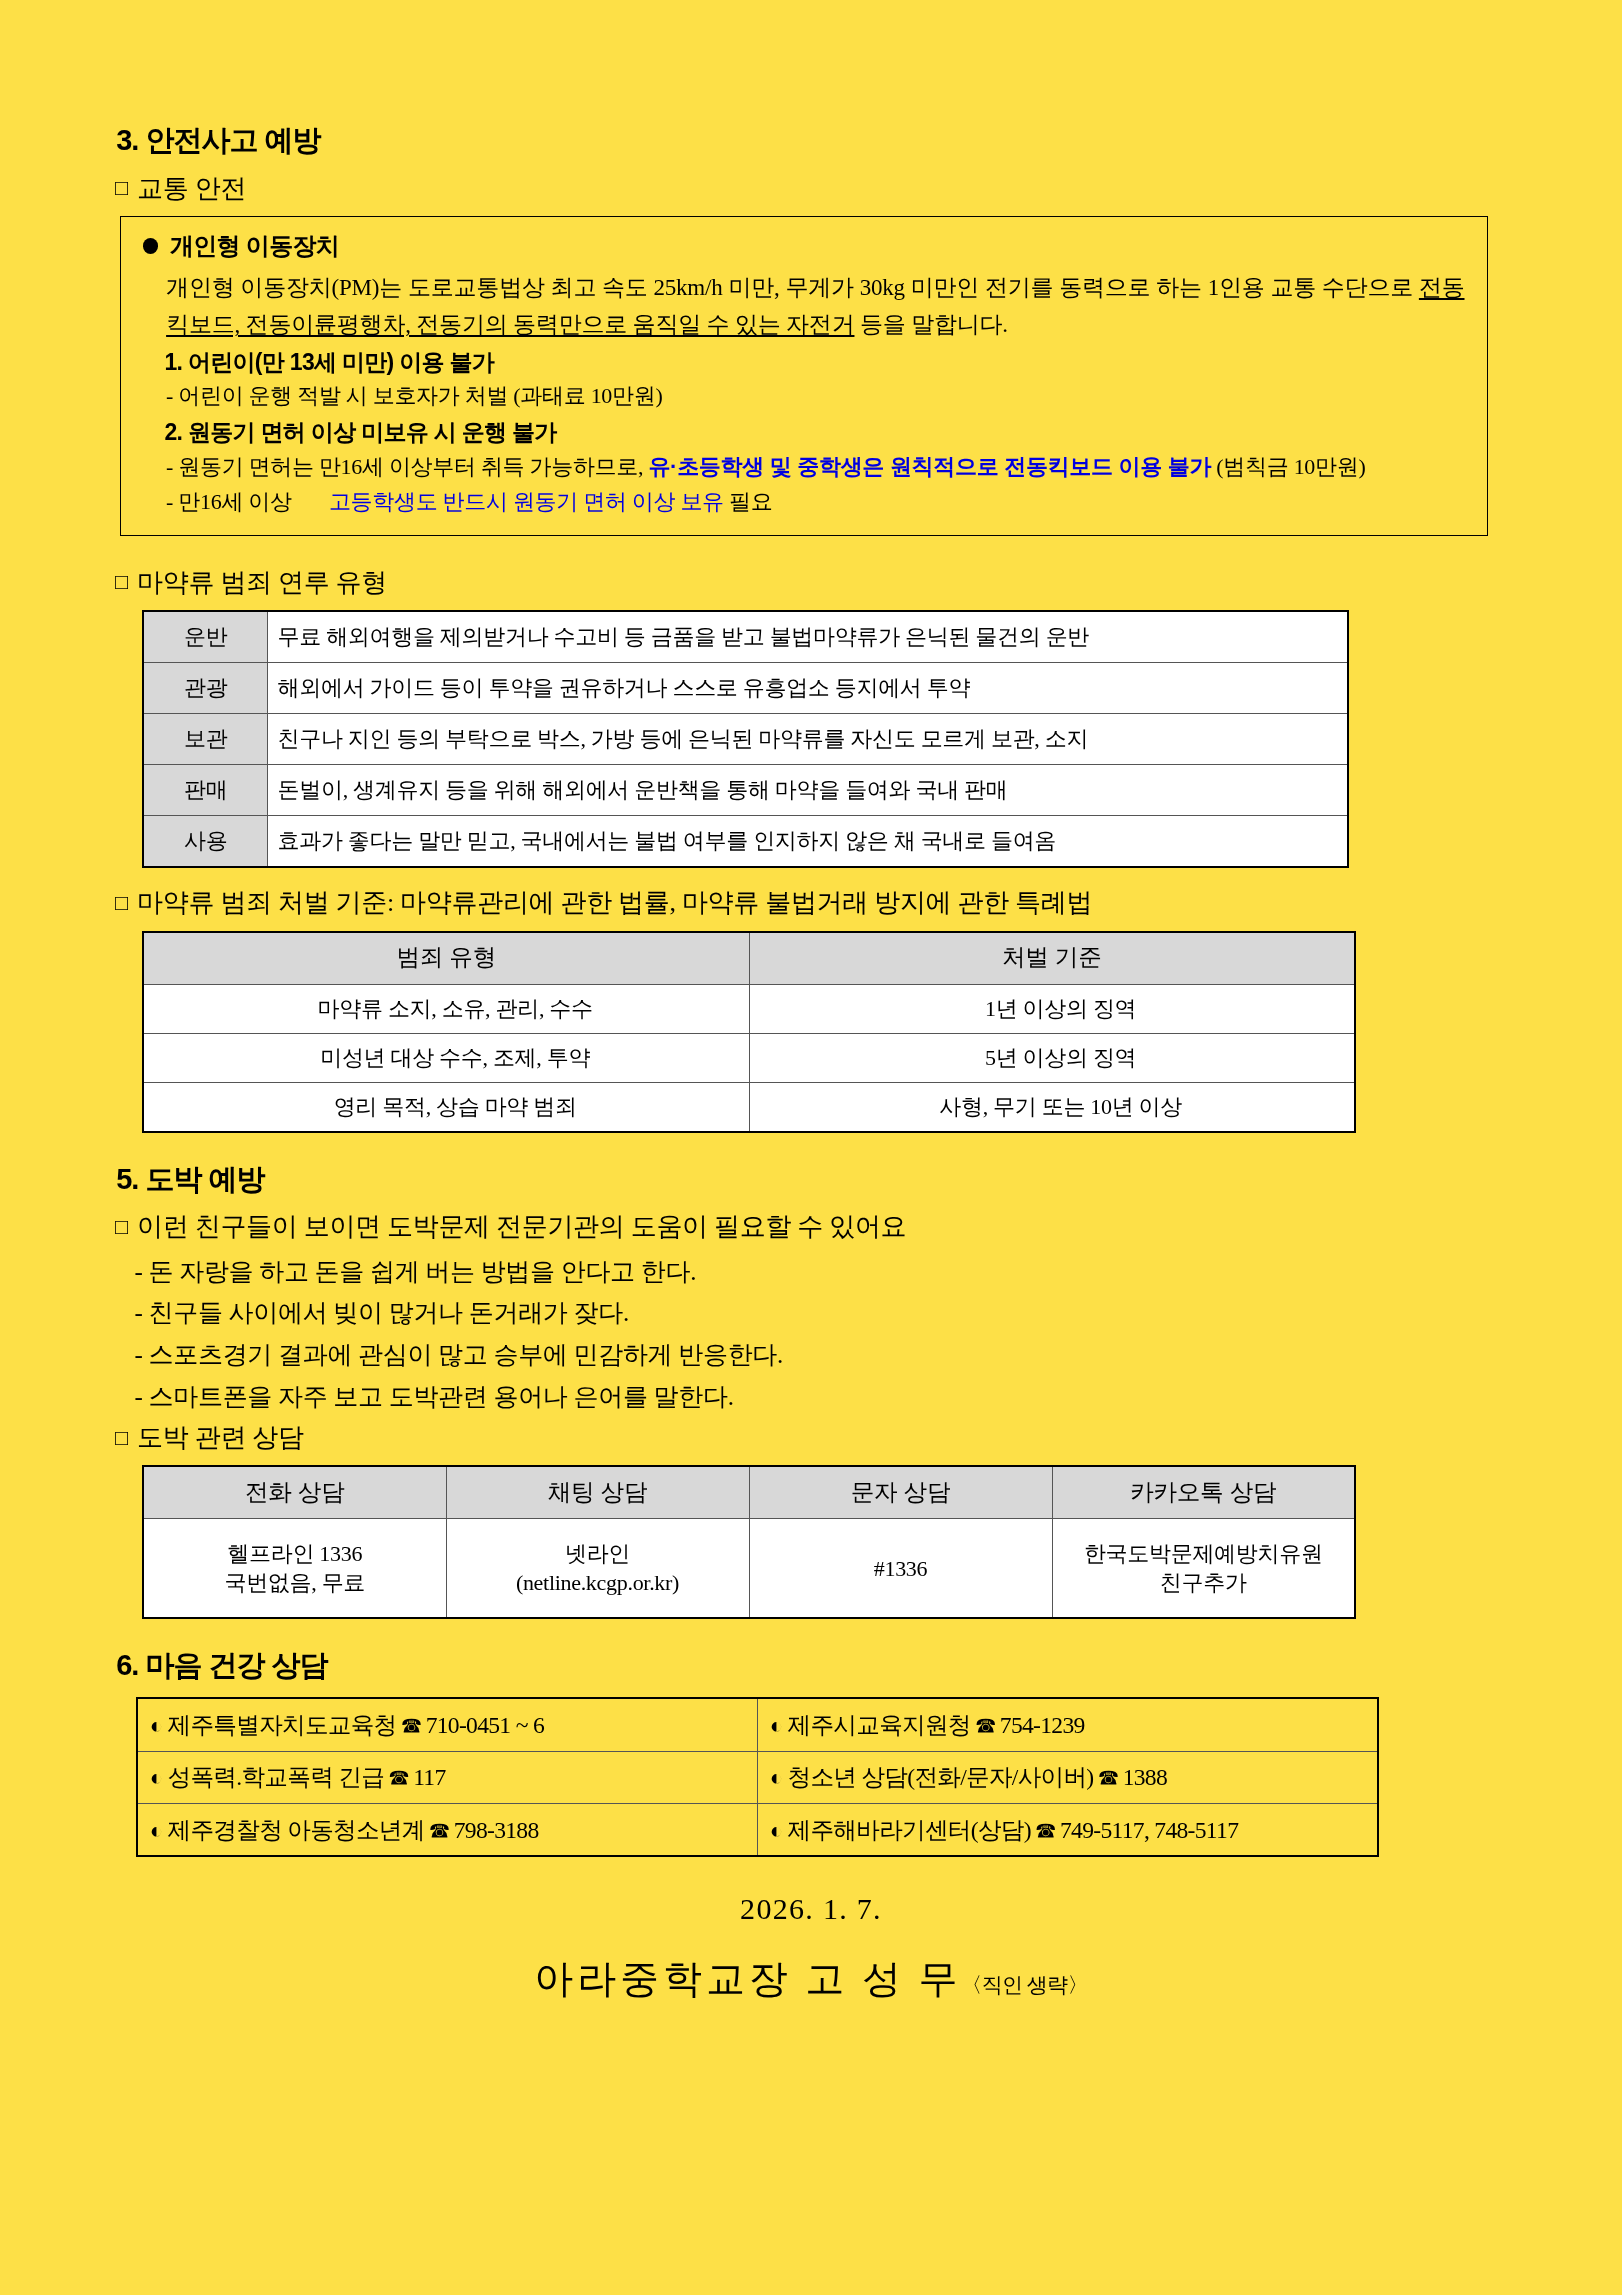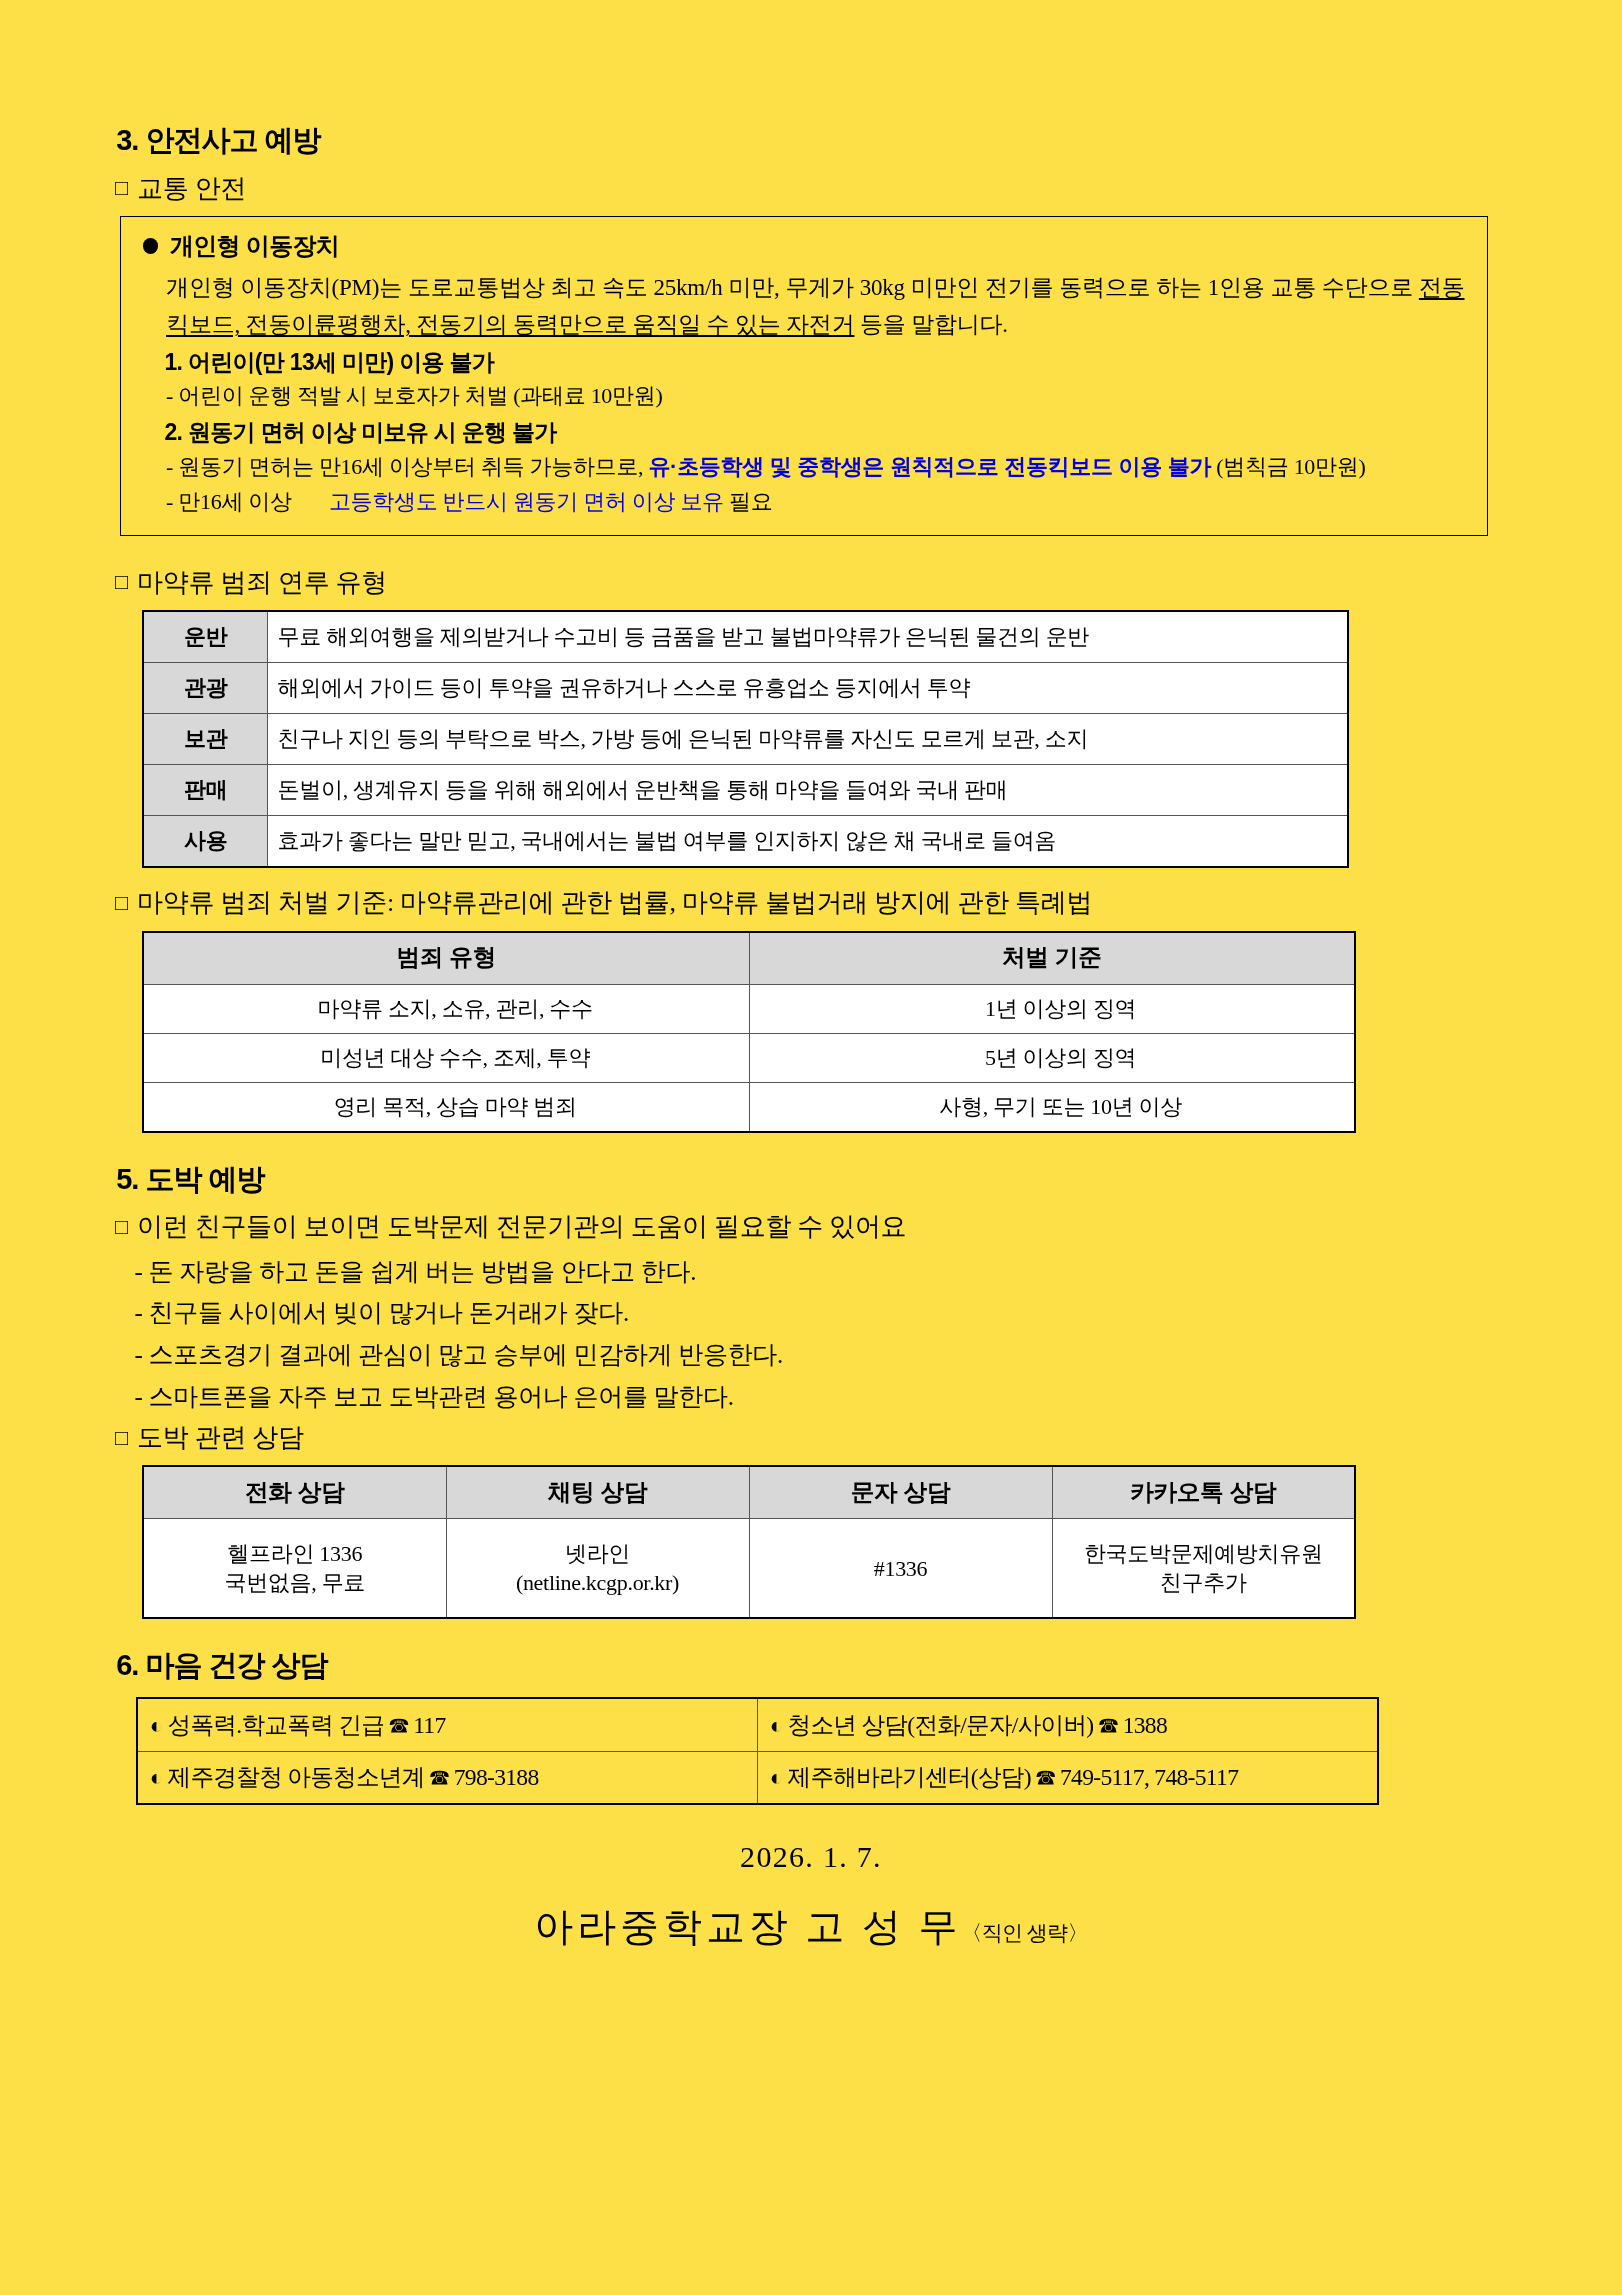--- a/index.html
+++ b/index.html
@@ -113,21 +113,21 @@
     font-size: 22px;
     letter-spacing: -0.3px;
     line-height: 1.35;
     vertical-align: middle;
   }
   table.outerthick { border: 2.6px solid #000; }
   .shade { background: #d8d8d8; }
   .cen { text-align: center; }
   .bold-sans {
     font-family: "Liberation Sans", "DejaVu Sans", sans-serif;
-    font-weight: 700;
+    font-weight: 400;
   }
 
   
   #drug-type-table { width: 1207px; }
   #drug-type-table td { height: 37px; }
   #drug-type-table td.label { width: 105px; }
 
   
   #punish-table { width: 1214px; }
   #punish-table th { height: 38px; font-size: 23.6px; }
@@ -316,20 +316,24 @@
         </tbody>
   </table>
 
   <div class="spacer-lg"></div>
 
   <h2 class="section-heading">6. 마음 건강 상담</h2>
 
   <table id="mind-table">
     <tbody>
           <tr>
+            <td><span class="half-circle">◐</span><span>제주특별자치도교육청</span><span class="tel-glyph">☎</span><span>710-0451 ~ 6</span></td>
+            <td><span class="half-circle">◐</span><span>제주시교육지원청</span><span class="tel-glyph">☎</span><span>754-1239</span></td>
+          </tr>
+          <tr>
             <td><span class="half-circle">◐</span><span>성폭력.학교폭력 긴급</span><span class="tel-glyph">☎</span><span>117</span></td>
             <td><span class="half-circle">◐</span><span>청소년 상담(전화/문자/사이버)</span><span class="tel-glyph">☎</span><span>1388</span></td>
           </tr>
           <tr>
             <td><span class="half-circle">◐</span><span>제주경찰청 아동청소년계</span><span class="tel-glyph">☎</span><span>798-3188</span></td>
             <td><span class="half-circle">◐</span><span>제주해바라기센터(상담)</span><span class="tel-glyph">☎</span><span>749-5117, 748-5117</span></td>
           </tr>
         </tbody>
   </table>
 

